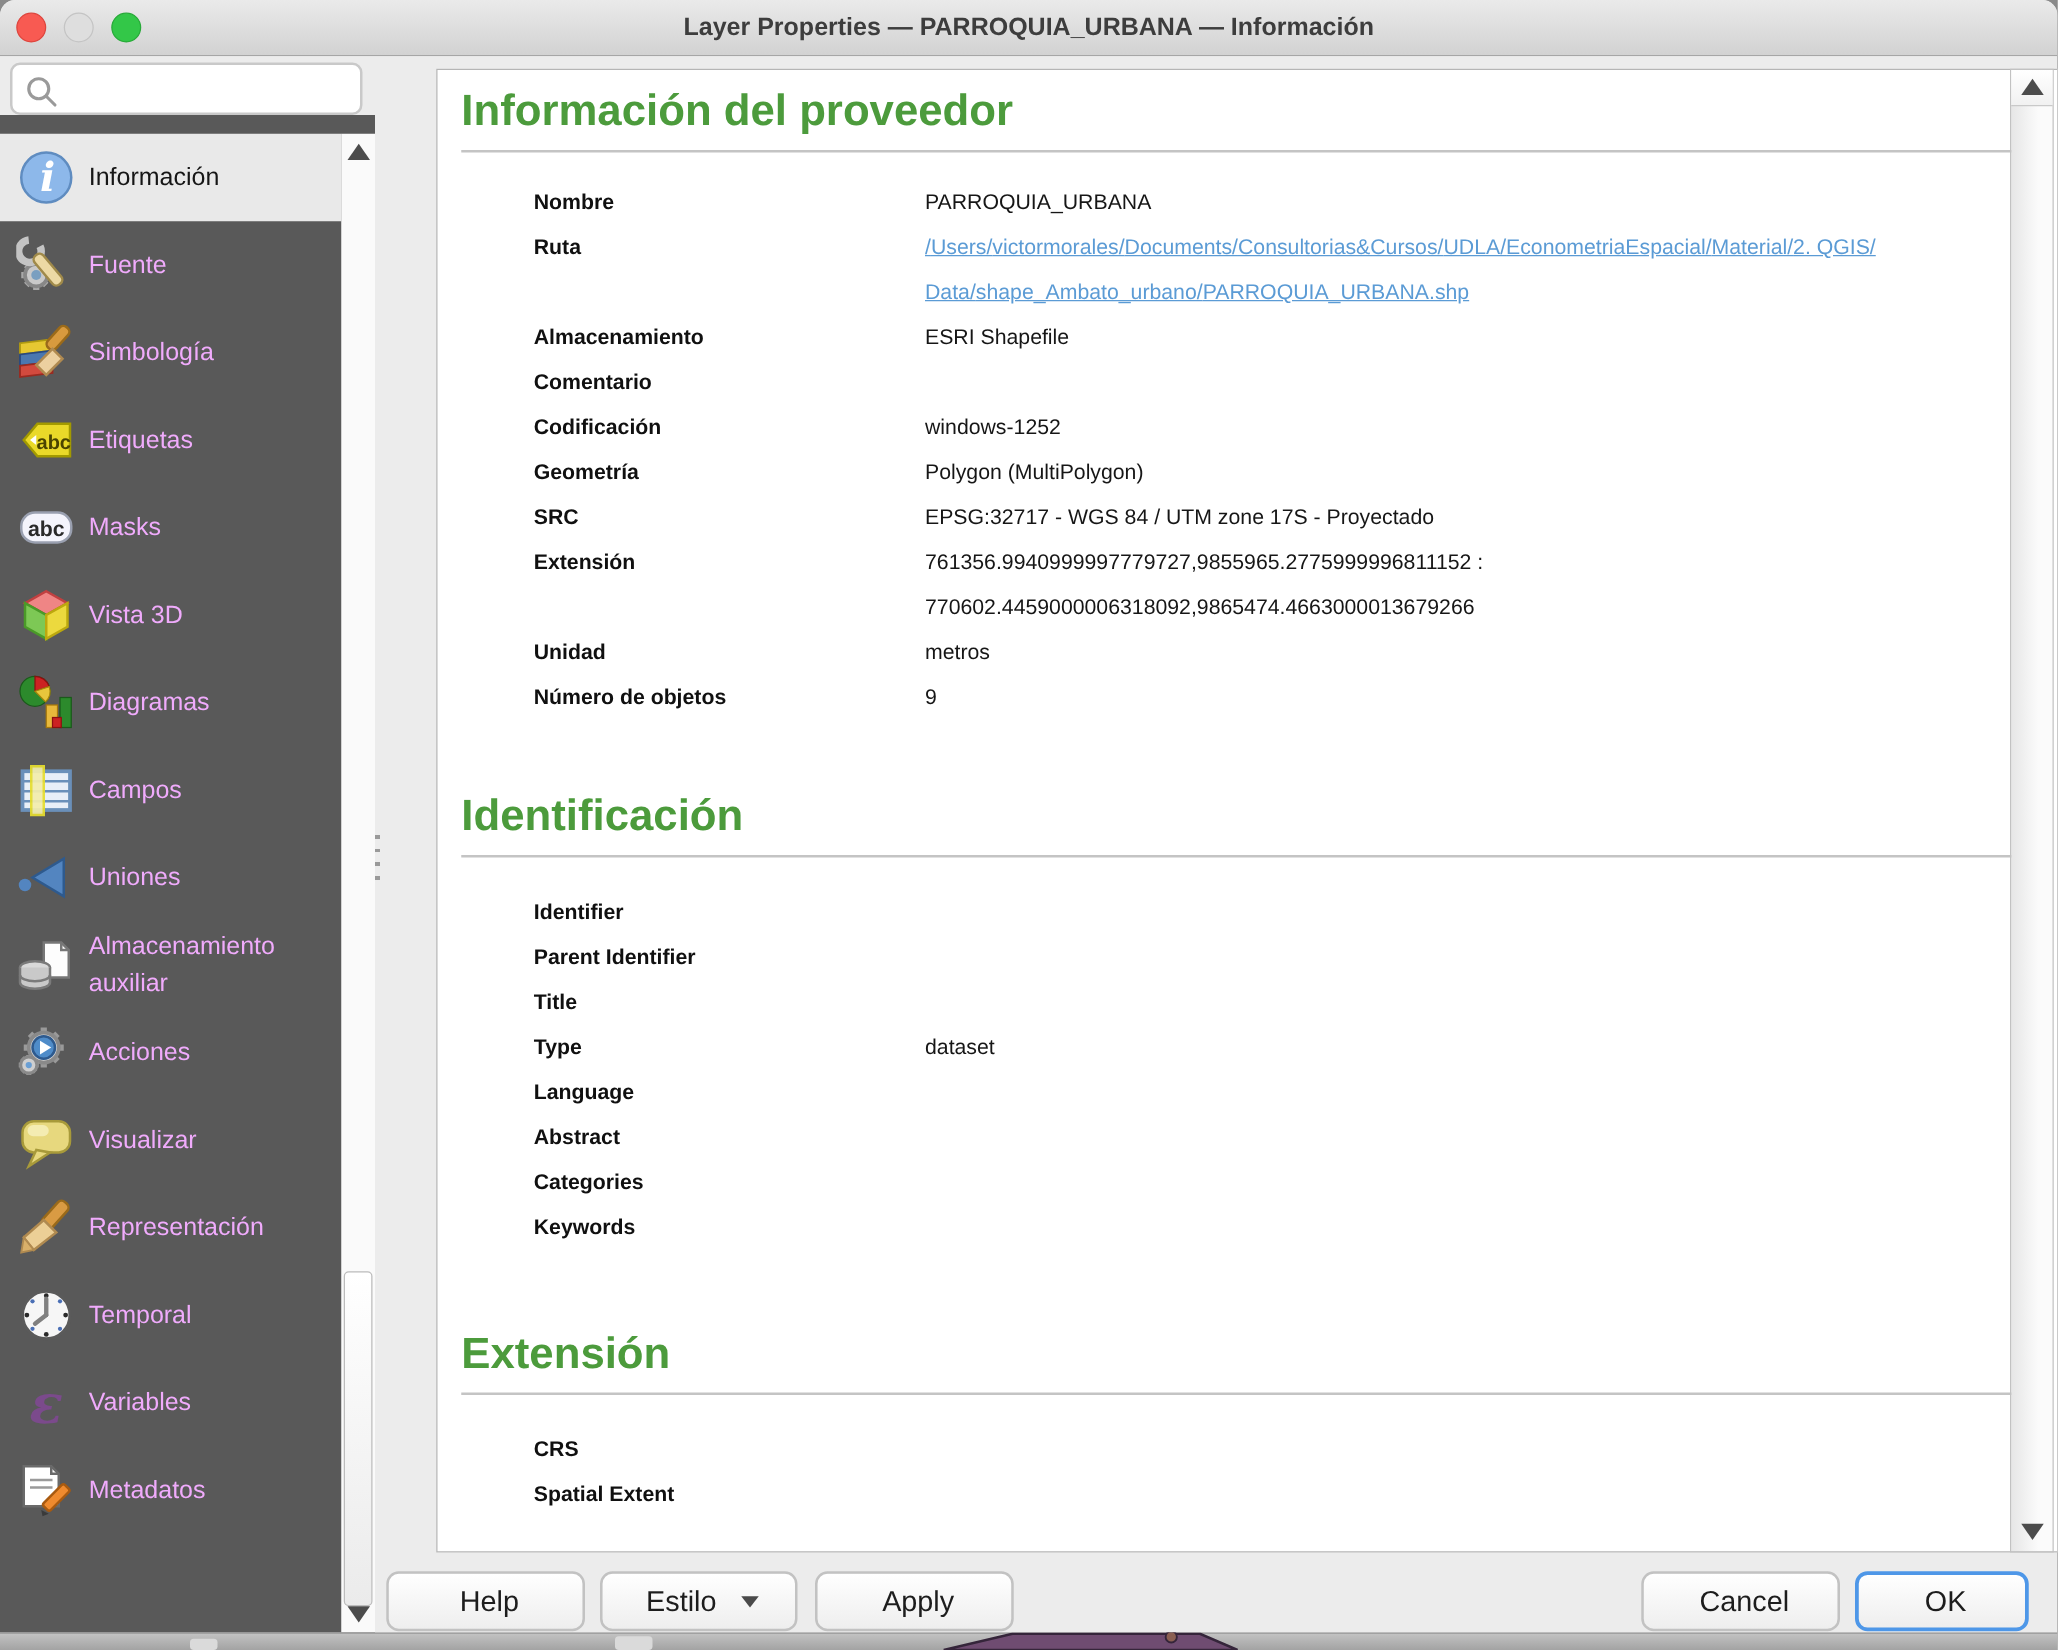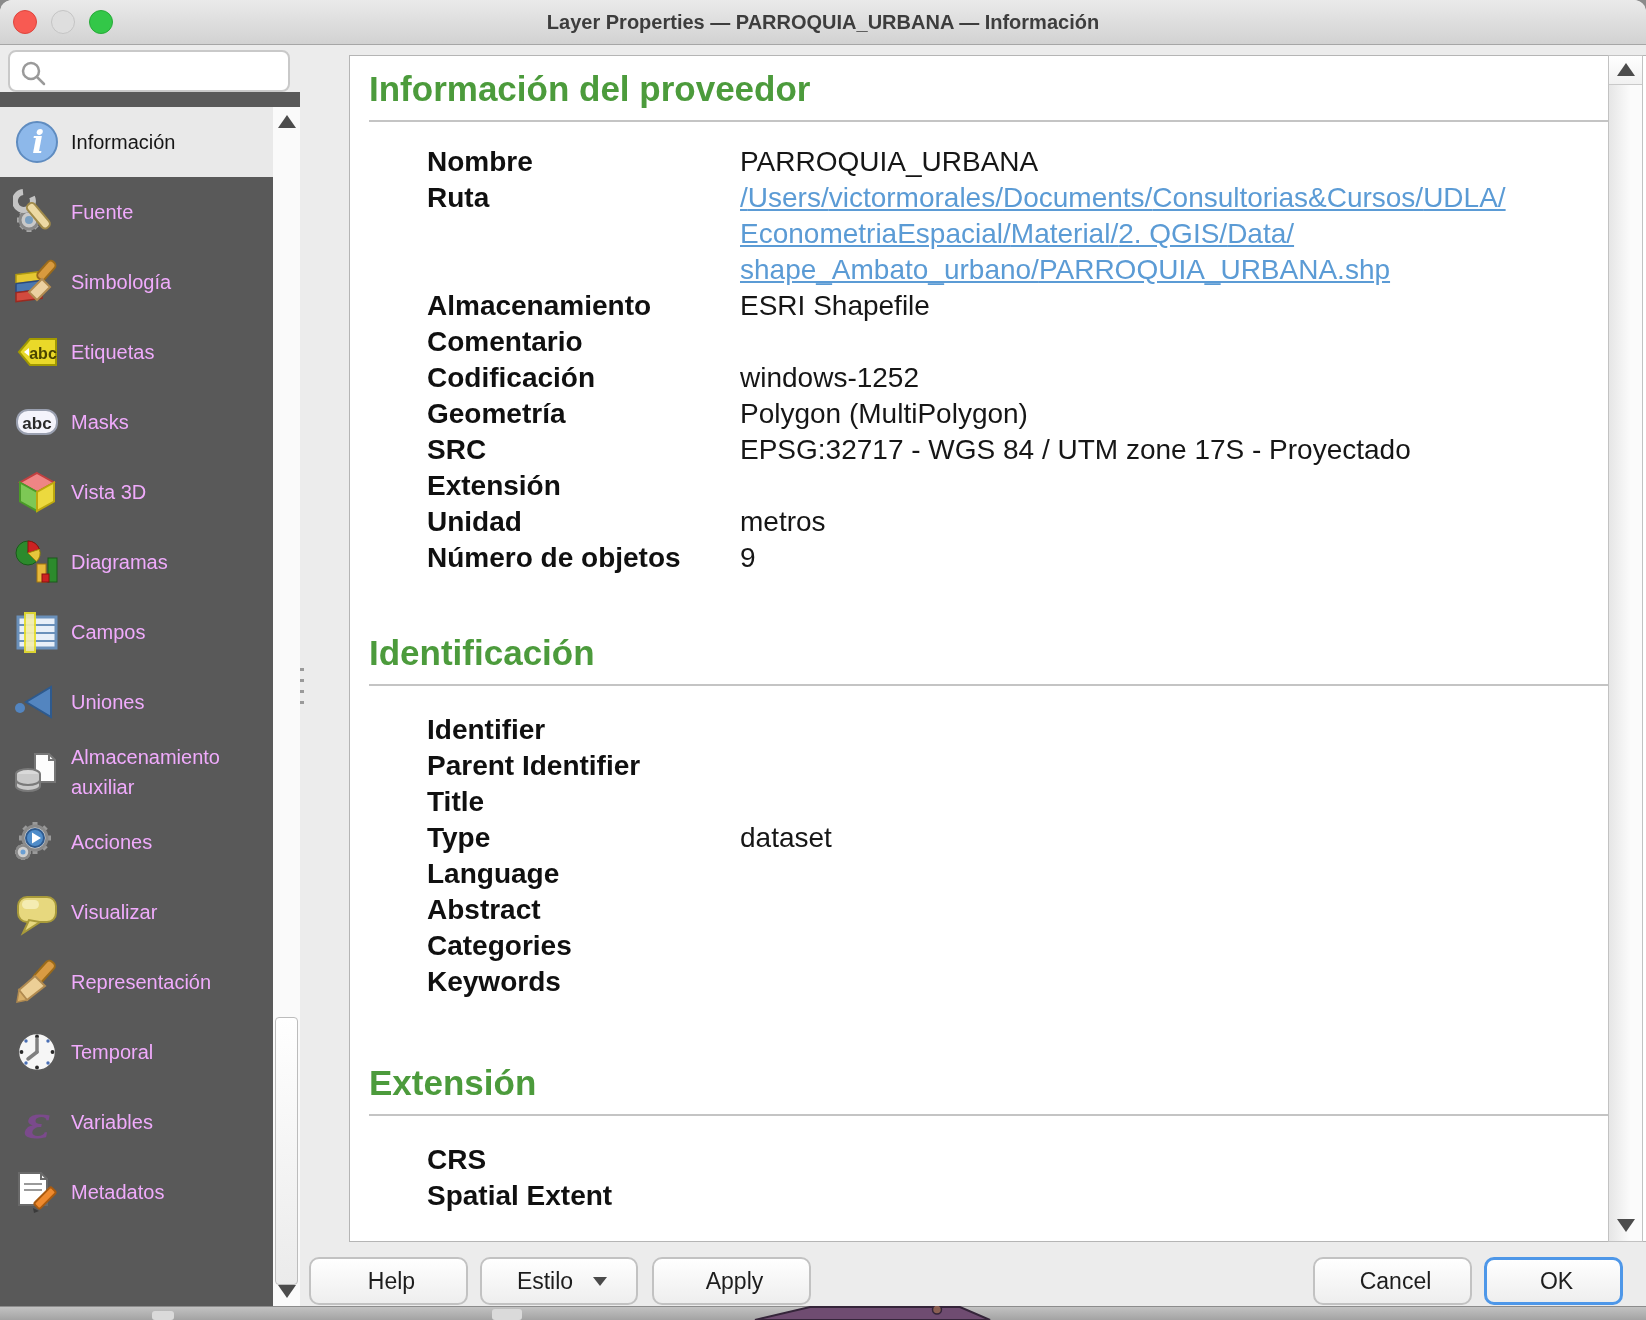--- a/index.html
+++ b/index.html
@@ -45,21 +45,21 @@
 
   
   .content{position:absolute;left:302px;top:55px;width:1306px;height:1187px;background:#fff;
     border:1px solid #b5b5b5;box-sizing:border-box;overflow:hidden;padding:0 14px 0 17px;margin-left:47px;}
   .section-title{font-size:35px;font-weight:600;color:var(--green,#4c9b3c);margin:12px 0 0 2px;line-height:42px;}
   .section + .section .section-title{margin-top:56px;}
   .section.last .section-title{margin-top:62px;}
   .rule{height:2px;background:#c4c4c4;margin:10px 2px 0 2px;}
   .rows{margin:22px 0 0 60px;}
   .section + .section .rows{margin-top:26px;}
-  .row{display:flex;font-size:28px;line-height:36px;}
+  .row{display:flex;font-size:17px;line-height:36px;}
   .lbl{width:313px;font-weight:700;color:#101010;flex:none;}
   .val{max-width:800px;color:#161616;}
   .link{color:var(--link,#5b9bd5);text-decoration:underline;cursor:pointer;}
 
   .splitter-dots{position:absolute;left:300px;top:668px;width:4px;height:36px;
     background:repeating-linear-gradient(#9a9a9a 0 3px,transparent 3px 11px);}
 
   
   .c-scrollbar{position:absolute;left:1608px;top:55px;width:35px;height:1187px;
     background:linear-gradient(to right,#e6e6e6,#fbfbfb 65%);border:1px solid #c2c2c2;box-sizing:border-box;}
@@ -352,20 +352,21 @@
           <div class="row">
     <div class="lbl">Geometría</div>
     <div class="val">Polygon (MultiPolygon)</div>
   </div>
           <div class="row">
     <div class="lbl">SRC</div>
     <div class="val">EPSG:32717 - WGS 84 / UTM zone 17S - Proyectado</div>
   </div>
           <div class="row">
     <div class="lbl">Extensión</div>
+    <div class="val">761356.9940999997779727,9855965.2775999996811152 : 770602.4459000006318092,9865474.4663000013679266</div>
   </div>
           <div class="row">
     <div class="lbl">Unidad</div>
     <div class="val">metros</div>
   </div>
           <div class="row">
     <div class="lbl">Número de objetos</div>
     <div class="val">9</div>
   </div>
         </div>

